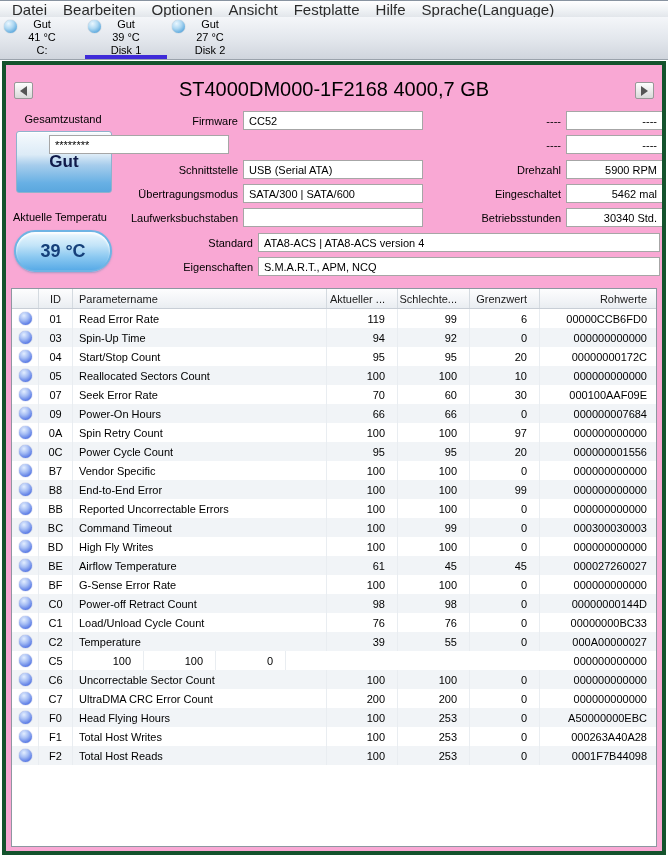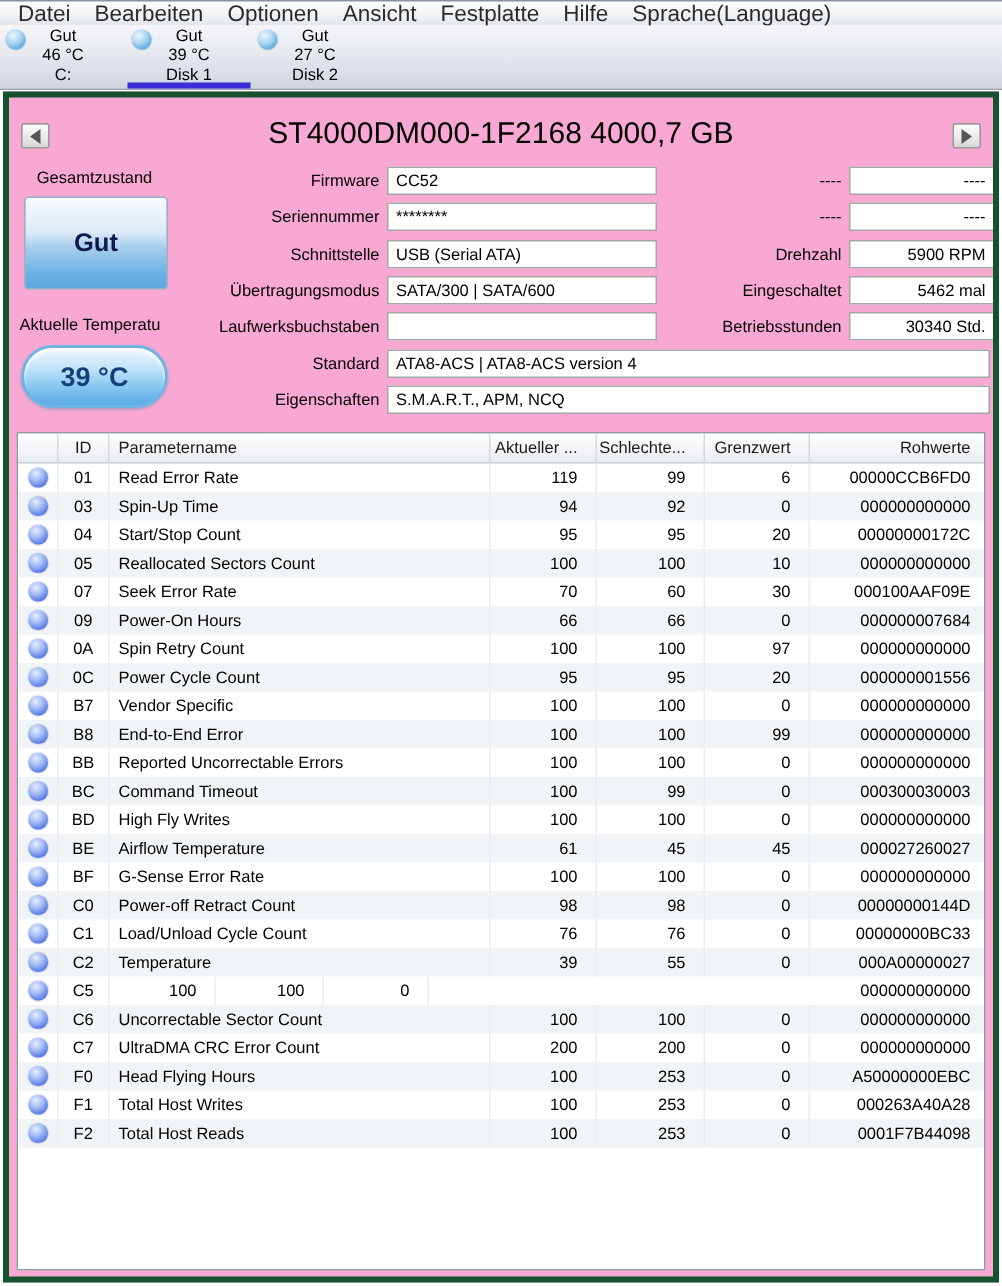--- a/index.html
+++ b/index.html
@@ -122,21 +122,21 @@
   .flbl { text-align: right; padding-right: 5px; white-space: nowrap; }
   .fbox {
     border: 1px solid #a6a6a6;
     background: #fff;
     height: 19px;
     line-height: 16px;
     padding: 1px 5px;
     overflow: hidden;
     white-space: nowrap;
   }
-  .fld.lft { left: 58px; justify-content: center; }
+  .fld.lft { left: 43px; justify-content: center; }
   .fld.lft .flbl { width: 194px; }
   .fld.lft .fbox { width: 180px; }
   .fld.rgt { left: 438px; }
   .fld.rgt .flbl { width: 122px; }
   .fld.rgt .fbox { width: 97px; text-align: right; }
   .fld.wde { left: 58px; }
   .fld.wde .flbl { width: 194px; }
   .fld.wde .fbox { width: 402px; }
   .r0 { top: 46px; } .r1 { top: 70px; } .r2 { top: 95px; } .r3 { top: 119px; } .r4 { top: 143px; }
   .w0 { top: 168px; } .w1 { top: 192px; }
@@ -186,21 +186,21 @@
   <span class="mitem">Ansicht</span>
   <span class="mitem">Festplatte</span>
   <span class="mitem">Hilfe</span>
   <span class="mitem">Sprache(Language)</span>
 </div>
 
 <div class="toolbar">
   <div class="tab">
     <span class="orb-sm"></span>
     <div>Gut</div>
-    <div>46 °C</div>
+    <div>41 °C</div>
     <div>C:</div>
 
   </div>
   <div class="tab selected">
     <span class="orb-sm"></span>
     <div>Gut</div>
     <div>39 °C</div>
     <div>Disk 1</div>
     <div class="t-underline"></div>
   </div>
@@ -227,21 +227,20 @@
   <div class="health-label">Gesamtzustand</div>
   <div class="health-btn">Gut</div>
   <div class="temp-label">Aktuelle Temperatu</div>
   <div class="temp-pill">39 °C</div>
 
   <div class="fld lft r0">
     <span class="flbl">Firmware</span>
     <span class="fbox">CC52</span>
   </div>
   <div class="fld lft r1">
-    <span class="flbl">Seriennummer</span>
     <span class="fbox">********</span>
   </div>
   <div class="fld lft r2">
     <span class="flbl">Schnittstelle</span>
     <span class="fbox">USB (Serial ATA)</span>
   </div>
   <div class="fld lft r3">
     <span class="flbl">Übertragungsmodus</span>
     <span class="fbox">SATA/300 | SATA/600</span>
   </div>

